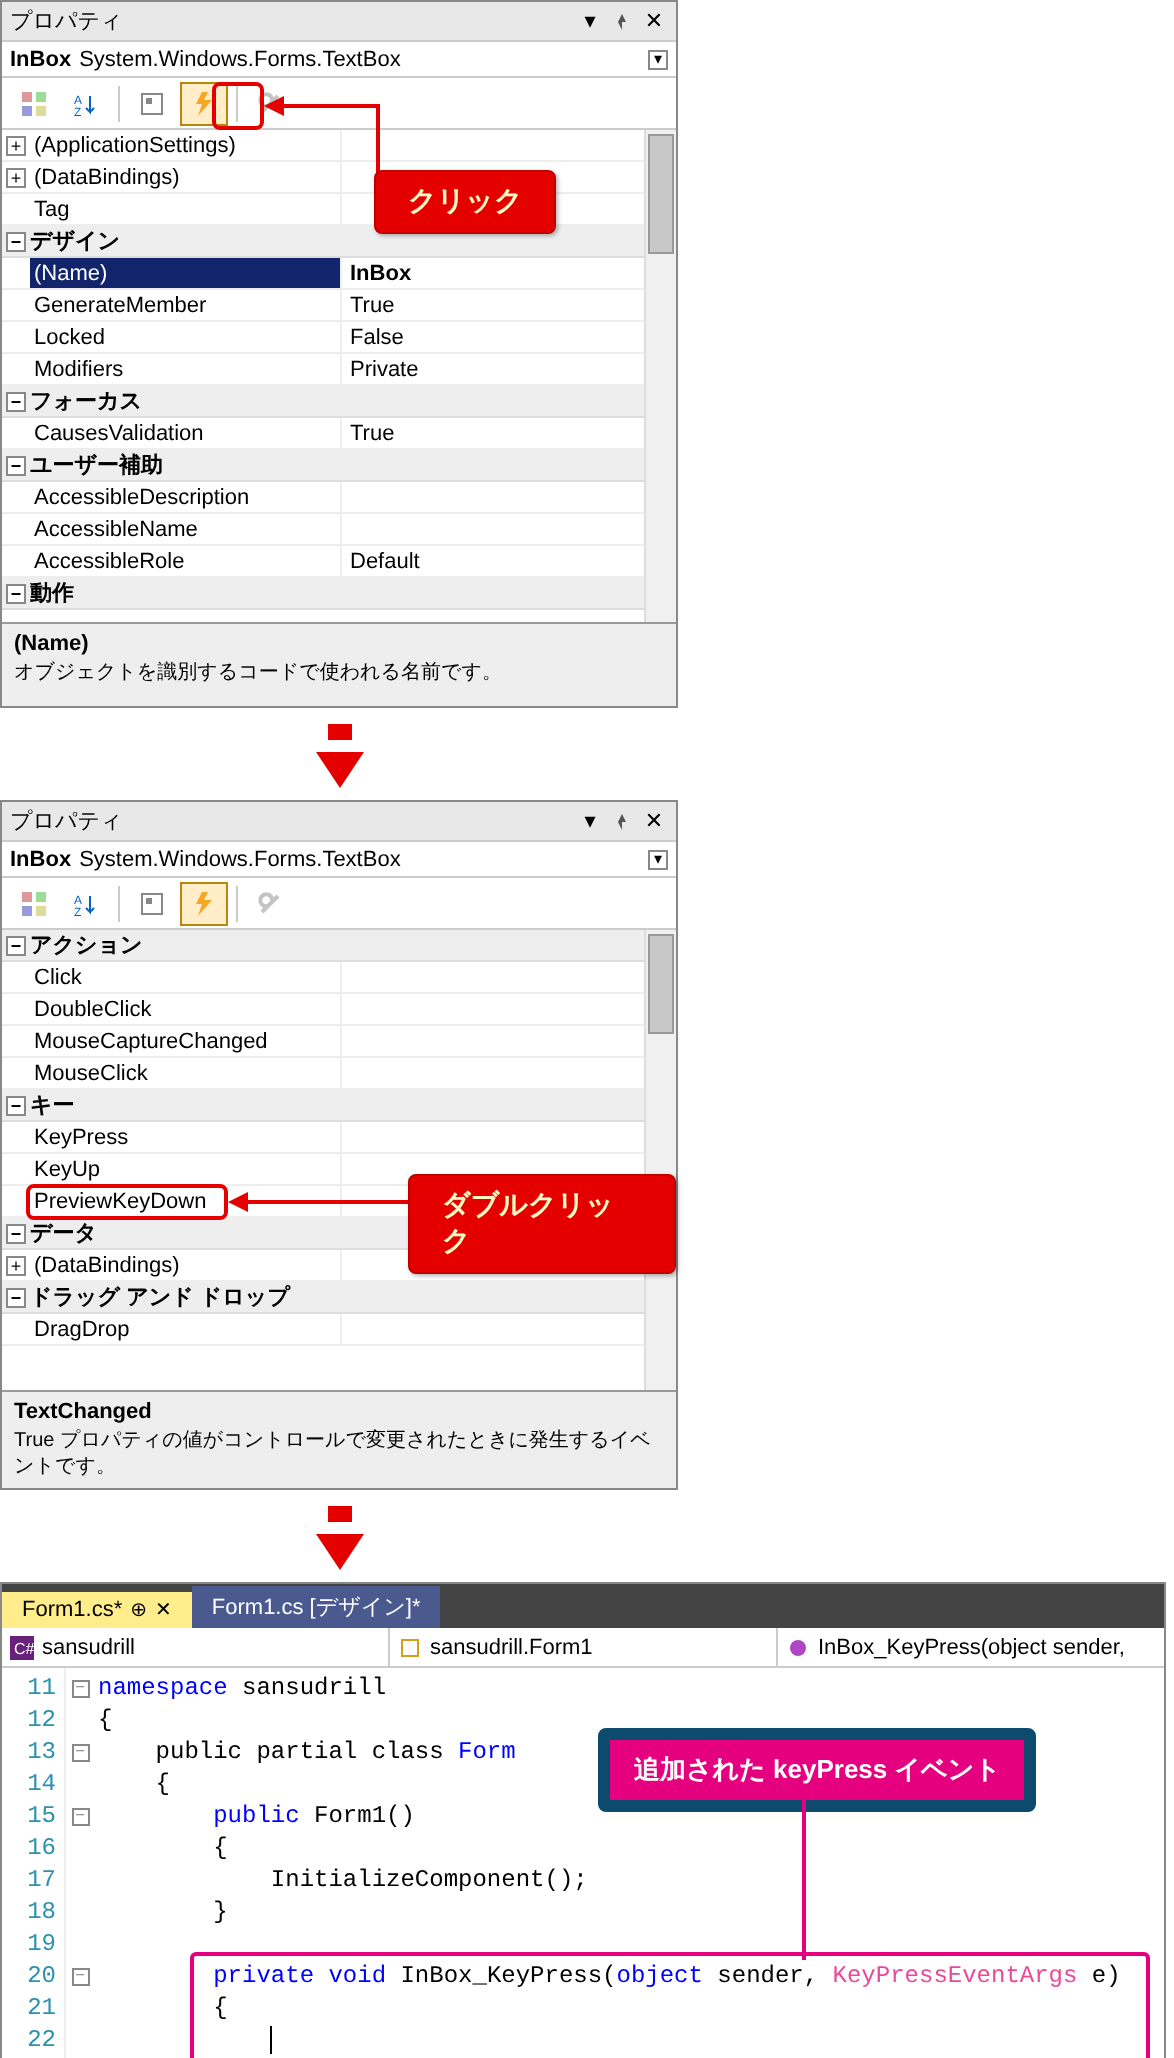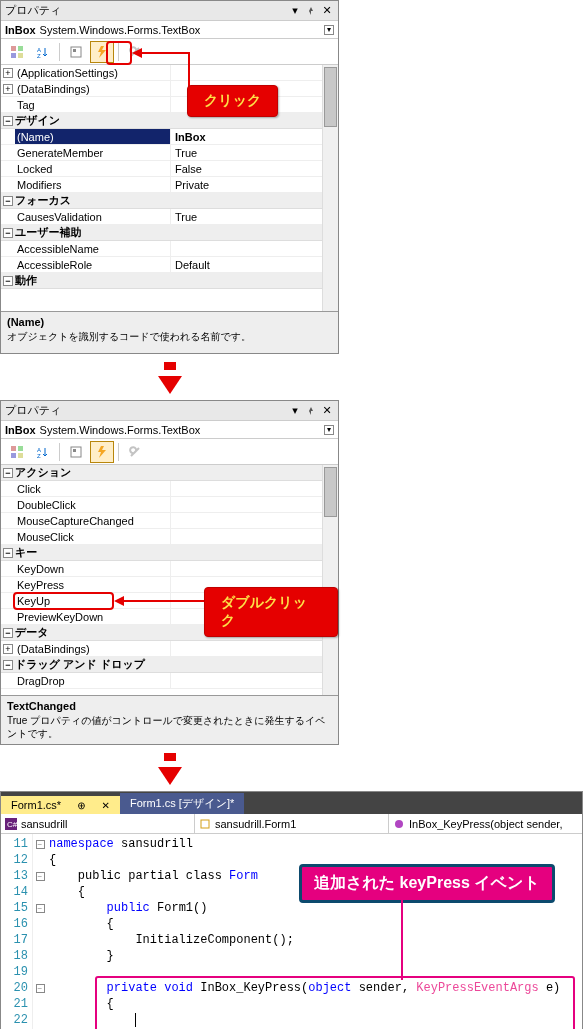--- a/index.html
+++ b/index.html
@@ -24,49 +24,49 @@
 .exp { width: 10px; height: 10px; border: 1px solid #888; display: flex; align-items: center; justify-content: center; font-size: 9px; margin: 0 2px; cursor: pointer; background: #fff; }
 .prop-row { display: flex; align-items: center; height: 16px; border-bottom: 1px solid #eee; }
 .prop-indent { width: 14px; }
 .prop-name { width: 156px; padding-left: 2px; border-right: 1px solid #eee; height: 100%; display: flex; align-items: center; }
 .prop-val { flex: 1; padding-left: 4px; margin-right: 16px; }
 .prop-row.selected .prop-name { background: #12246b; color: #fff; }
 .prop-row.selected .prop-val { font-weight: bold; }
 .desc-box { border-top: 1px solid #999; padding: 4px 6px; background: #eee; min-height: 42px; }
 .desc-title { font-weight: bold; margin-bottom: 2px; }
 .desc-text { font-size: 10px; line-height: 1.3; }
-.callout-red { position: absolute; background: #e50000; color: #fde047; font-weight: bold; font-size: 14px; padding: 6px 16px; border-radius: 4px; border: 1px solid #c00000; box-shadow: 1px 1px 2px rgba(0,0,0,0.3); }
+.callout-red { position: absolute; background: #e50000; color: #fef9c3; font-weight: bold; font-size: 14px; padding: 6px 16px; border-radius: 4px; border: 1px solid #c00000; box-shadow: 1px 1px 2px rgba(0,0,0,0.3); }
 .highlight-red { border: 2px solid #e50000; border-radius: 4px; position: absolute; pointer-events: none; }
 .arrow-line { position: absolute; background: #e50000; height: 2px; }
 .arrow-head-l { position: absolute; width: 0; height: 0; border-right: 10px solid #e50000; border-top: 5px solid transparent; border-bottom: 5px solid transparent; }
 .arrow-down { width: 0; height: 0; border-left: 12px solid transparent; border-right: 12px solid transparent; border-top: 18px solid #e50000; margin: 6px auto; }
 .arrow-stem { width: 12px; height: 8px; background: #e50000; margin: 0 auto; }
 .arrow-block { width: 339px; text-align: center; }
 
 .code-panel { width: 583px; border: 1px solid #888; }
 .tab-strip { display: flex; align-items: flex-end; background: #444; height: 22px; }
-.tab { padding: 3px 10px; font-size: 11px; display: flex; align-items: center; gap: 16px; position: relative; }
+.tab { padding: 3px 10px; font-size: 11px; display: flex; align-items: center; gap: 4px; position: relative; }
 .tab.active { background: #ffec8b; color: #000; }
 .tab.inactive { background: #4a5a8f; color: #fff; }
 .pinx { font-size: 10px; }
 .navbar { display: flex; height: 20px; border-bottom: 1px solid #ccc; background: #fff; }
 .navcell { flex: 1; display: flex; align-items: center; padding: 0 4px; border-right: 1px solid #ccc; gap: 4px; overflow: hidden; white-space: nowrap; }
 .navcell:last-child { border-right: none; }
 .nav-icon { width: 12px; height: 12px; display: inline-block; }
 .code-area { font-family: Consolas, "Courier New", monospace; font-size: 12px; background: #fff; display: flex; position: relative; }
 .gutter { width: 32px; text-align: right; color: #2b91af; padding: 2px 4px 2px 0; background: #fff; border-right: 1px solid #eee; }
 .gutter div { height: 16px; line-height: 16px; }
 .fold { width: 14px; background: #fff; padding-top: 2px; }
 .fold div { height: 16px; display: flex; align-items: center; justify-content: center; }
 .fbox { width: 9px; height: 9px; border: 1px solid #888; font-size: 8px; display: flex; align-items: center; justify-content: center; color: #888; }
 .codelines { padding: 2px 0 2px 2px; flex: 1; }
 .codelines div { height: 16px; line-height: 16px; white-space: pre; }
 .kw { color: #0000ff; }
 .type { color: #ec4899; }
-.callout-mag { position: absolute; background: #e5007f; color: #fff; font-weight: bold; font-size: 16px; padding: 6px 12px; border-radius: 4px; border: 3px solid #0c4a6e; }
+.callout-mag { position: absolute; background: #e5007f; color: #fff; font-weight: bold; font-size: 13px; padding: 6px 12px; border-radius: 4px; border: 6px solid #0c4a6e; }
 .mag-box { position: absolute; border: 2px solid #e5007f; border-radius: 3px; pointer-events: none; }
 .mag-line { position: absolute; background: #e5007f; width: 2px; }
 svg { display: block; }
 </style>
 </head>
 <body>
 
 <div class="panel" style="position:relative;">
   <div class="titlebar">
     <span class="titlebar-text">プロパティ</span>
@@ -169,20 +169,25 @@
           <span class="prop-indent"></span>
           <span class="prop-name">CausesValidation</span>
           <span class="prop-val">True</span>
         </div>
       <div class="cat-row">
           <span class="exp">−</span>
           <span>ユーザー補助</span>
         </div>
       <div class="prop-row">
           <span class="prop-indent"></span>
+          <span class="prop-name">AccessibleDescription</span>
+          <span class="prop-val"></span>
+        </div>
+      <div class="prop-row">
+          <span class="prop-indent"></span>
           <span class="prop-name">AccessibleName</span>
           <span class="prop-val"></span>
         </div>
       <div class="prop-row">
           <span class="prop-indent"></span>
           <span class="prop-name">AccessibleRole</span>
           <span class="prop-val">Default</span>
         </div>
       <div class="cat-row">
           <span class="exp">−</span>
@@ -285,25 +290,20 @@
           <span class="prop-val"></span>
         </div>
       <div class="prop-row">
           <span class="prop-indent"></span>
           <span class="prop-name">MouseClick</span>
           <span class="prop-val"></span>
         </div>
       <div class="cat-row">
           <span class="exp">−</span>
           <span>キー</span>
-        </div>
-      <div class="prop-row">
-          <span class="prop-indent"></span>
-          <span class="prop-name">KeyDown</span>
-          <span class="prop-val"></span>
         </div>
       <div class="prop-row">
           <span class="prop-indent"></span>
           <span class="prop-name">KeyPress</span>
           <span class="prop-val"></span>
         </div>
       <div class="prop-row">
           <span class="prop-indent"></span>
           <span class="prop-name">KeyUp</span>
           <span class="prop-val"></span>

